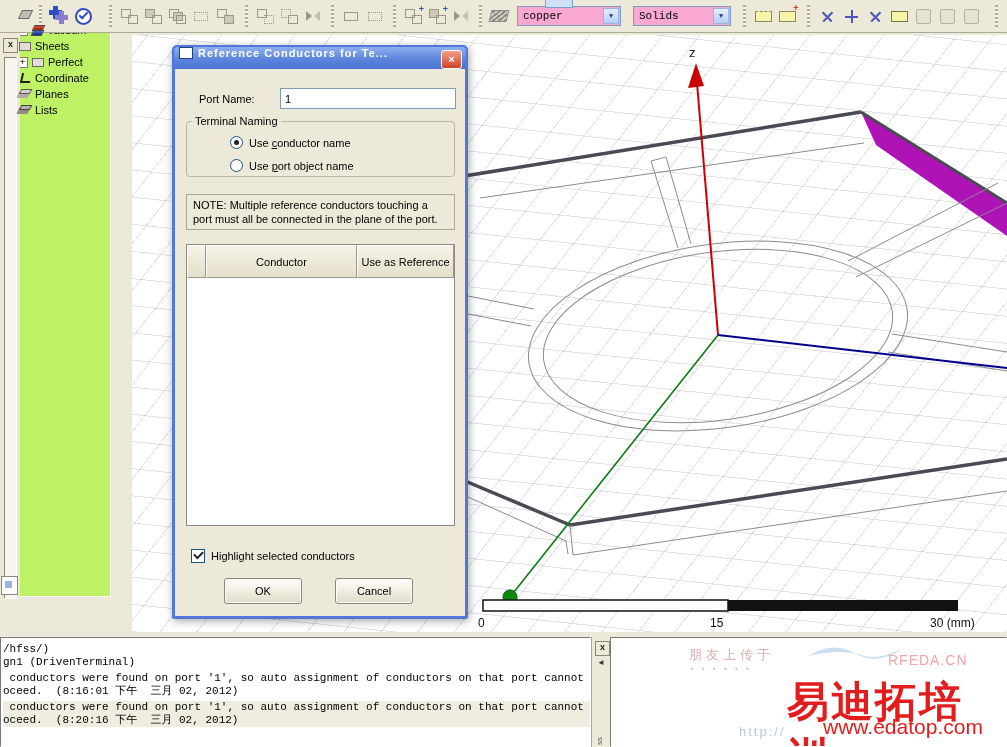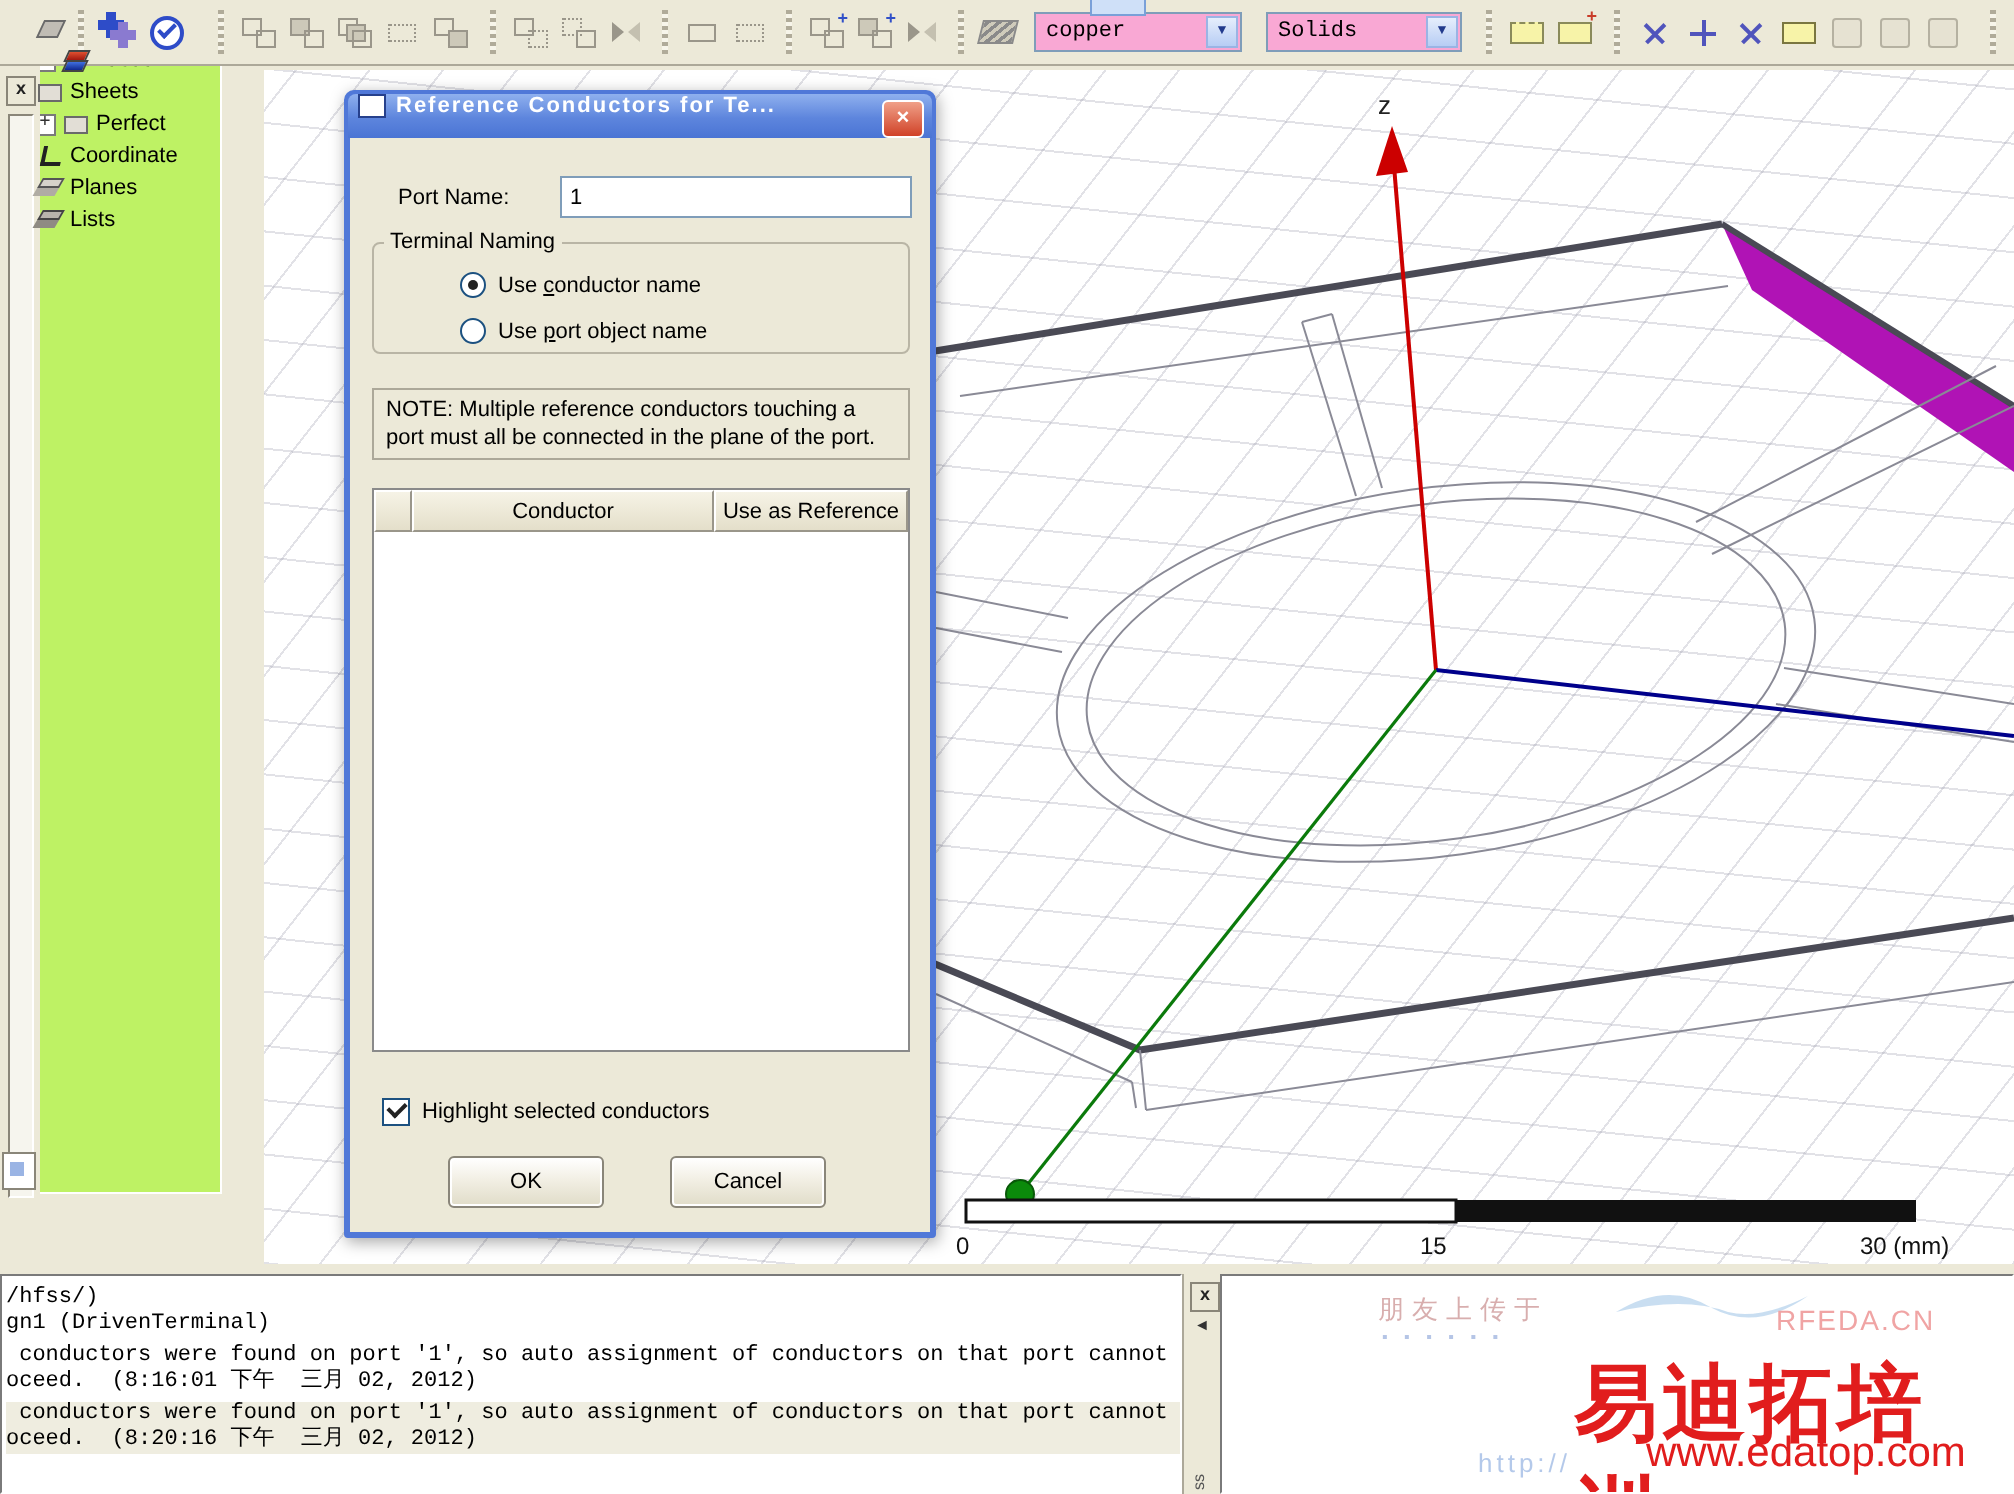--- a/index.html
+++ b/index.html
@@ -104,21 +104,21 @@
        border:1px solid #b9b5a5;border-radius:4px;box-sizing:border-box}
   legend{font-size:11px;margin-left:5px;padding:0 3px}
   .radiorow{position:absolute;display:flex;align-items:center;gap:6px}
   .rad{width:11px;height:11px;border:1px solid #1c5180;border-radius:50%;background:#fff;position:relative;flex:none}
   .rad.on::after{content:"";position:absolute;left:3px;top:3px;width:5px;height:5px;border-radius:50%;background:#222}
   .uline{text-decoration:underline}
   #notebox{position:absolute;left:11px;top:146px;width:269px;height:36px;border:1px solid #aca899;
        box-sizing:border-box;padding:3px 6px;font-size:11px;line-height:14px}
   #dtable{position:absolute;left:11px;top:196px;width:269px;height:282px;border:1px solid #8a8a8a;
        background:#fff;box-sizing:border-box}
-  #dthead{display:flex;height:21px}
+  #dthead{display:flex;height:33px}
   .hcell{background:linear-gradient(#f6f3e6,#e4dfca);border-right:1px solid #9a968a;border-bottom:1px solid #9a968a;
        border-top:1px solid #fff;border-left:1px solid #fff;box-sizing:border-box;
        display:flex;align-items:center;justify-content:center;font-size:11px}
   .cb{position:absolute;width:12px;height:12px;border:1px solid #1c5180;background:#fff}
   .cb.on::after{content:"";position:absolute;left:2px;top:1px;width:7px;height:4px;
        border-left:2px solid #222;border-bottom:2px solid #222;transform:rotate(-45deg)}
   .xpbtn{position:absolute;width:76px;height:24px;border:1px solid #8a867a;border-radius:3px;
        background:linear-gradient(180deg,#fff,#f2efe4 45%,#e0dcc8);box-shadow:inset 0 0 0 1px #fff;
        font-size:11px;display:flex;align-items:center;justify-content:center}
 

